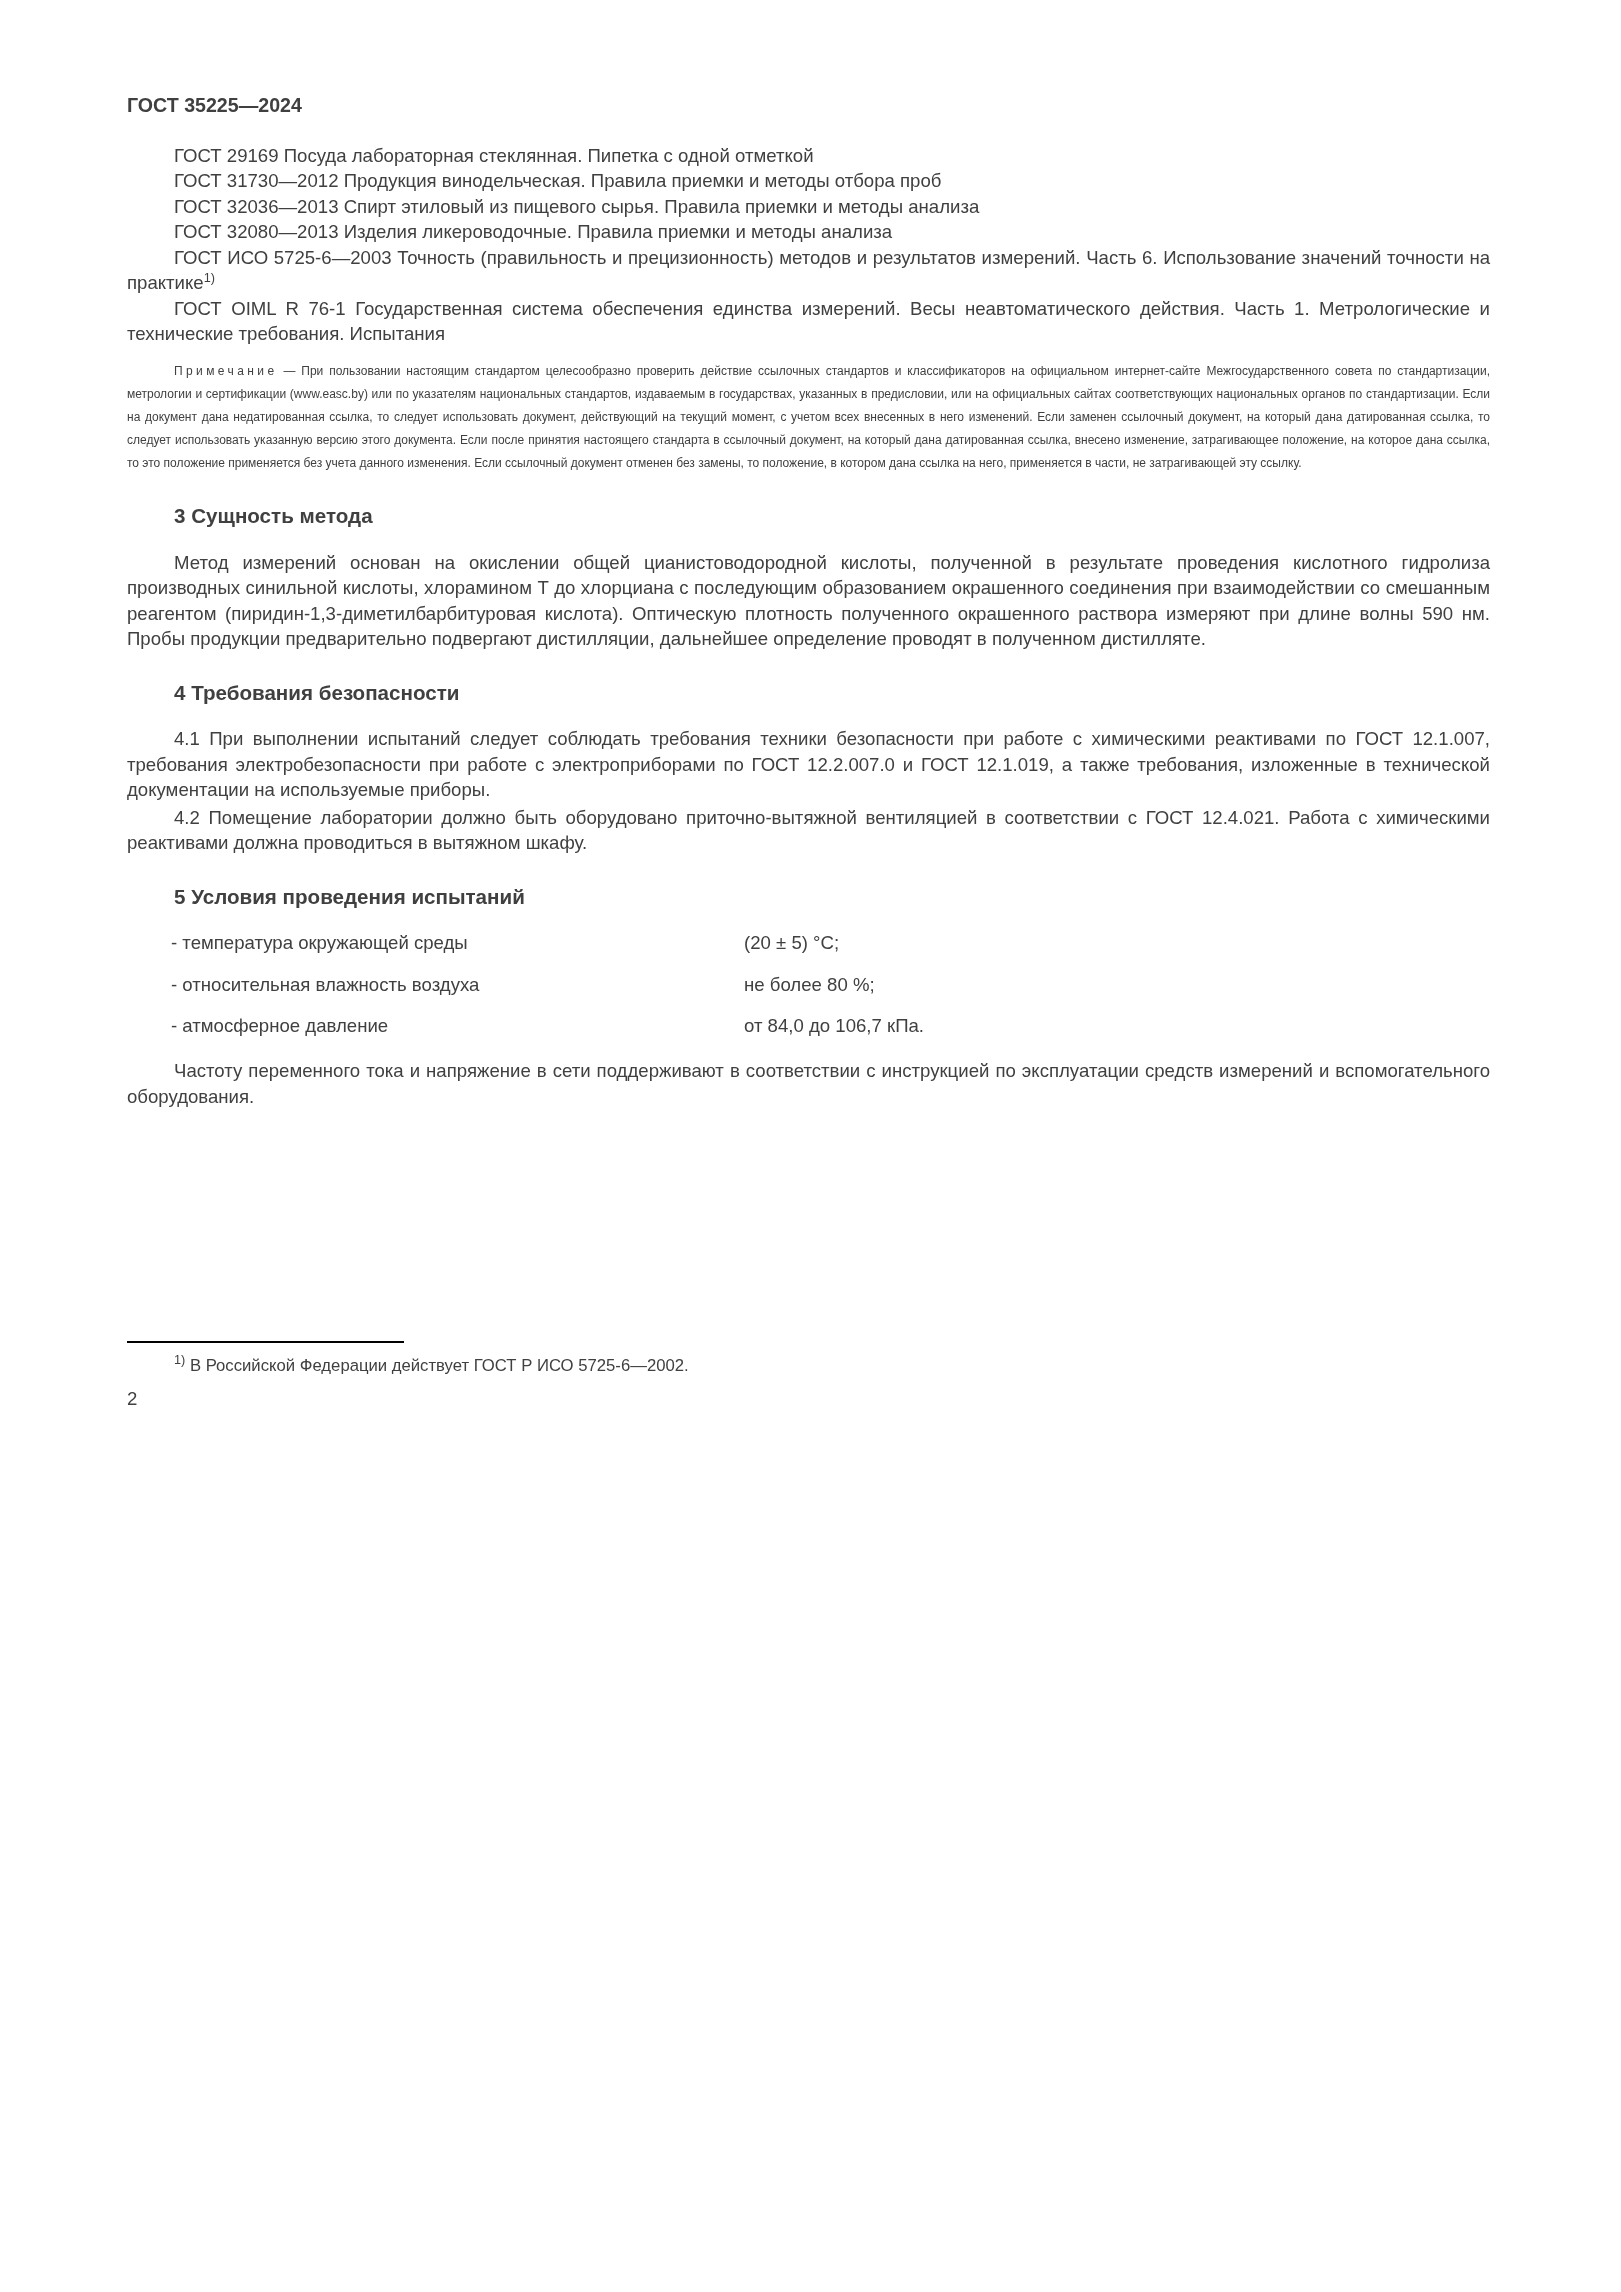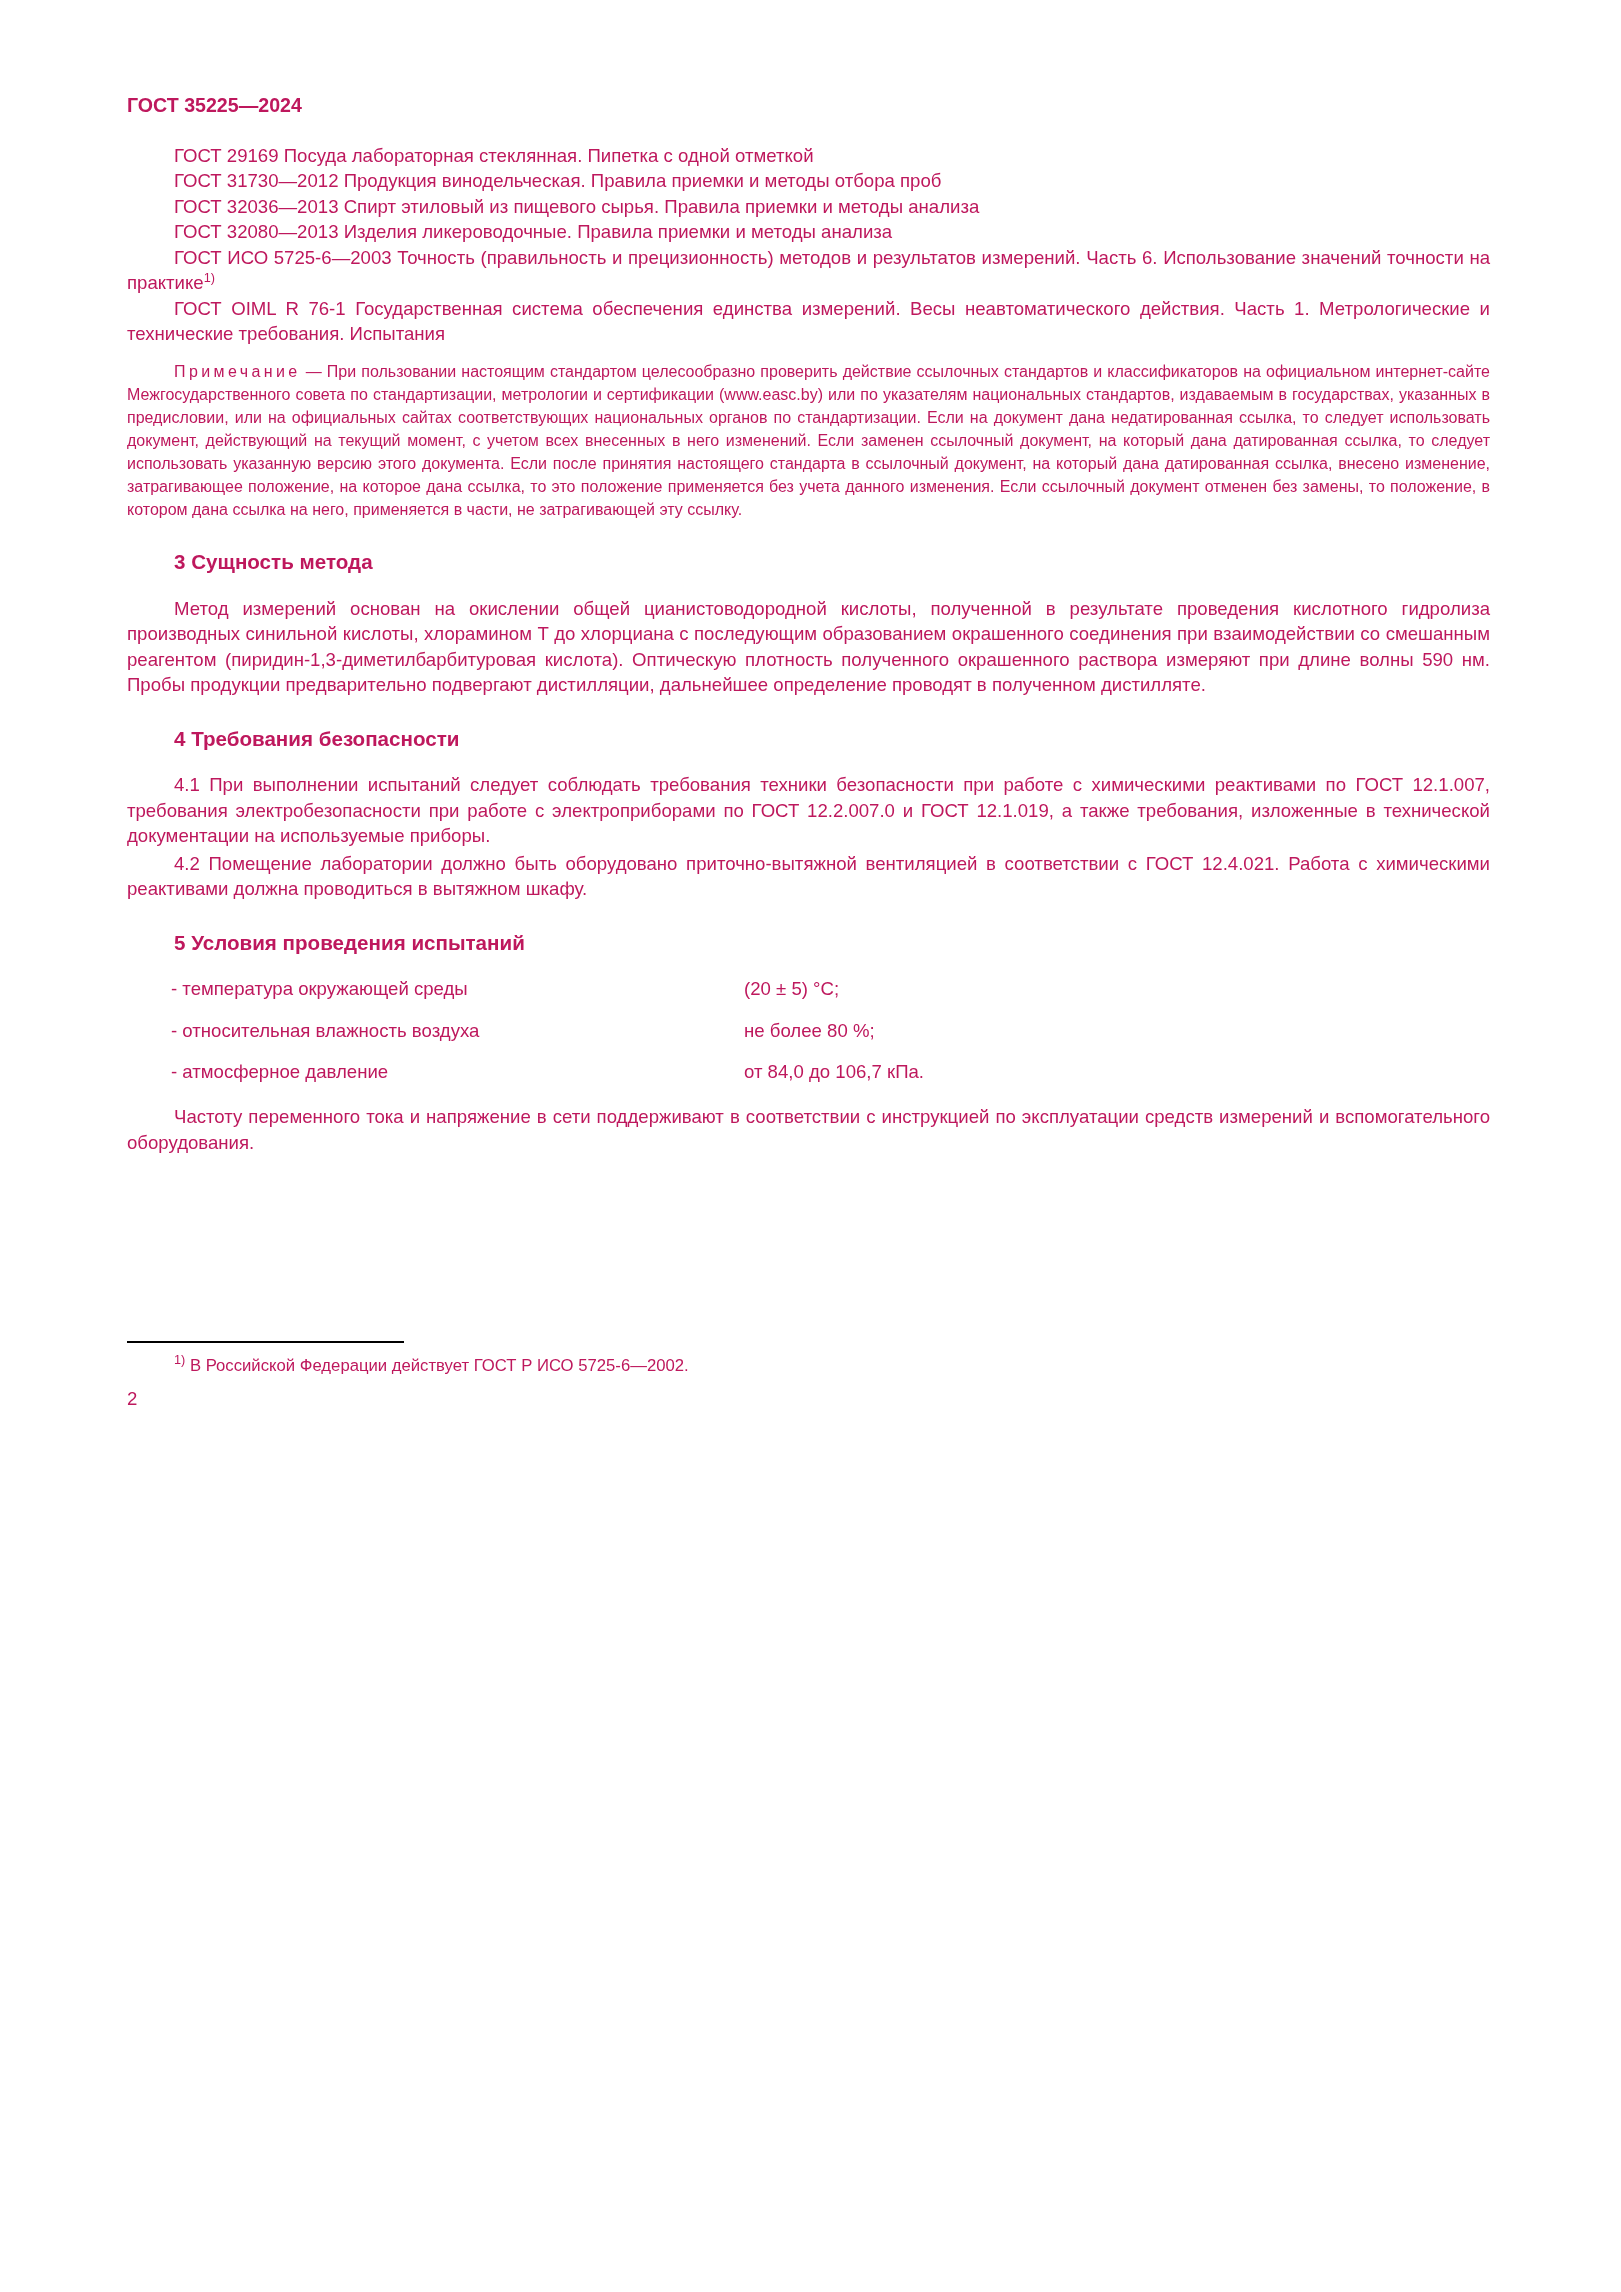--- a/index.html
+++ b/index.html
@@ -2,21 +2,21 @@
 <html><head>
 <meta charset="utf-8">
 <style>
   * { margin: 0; padding: 0; box-sizing: border-box; }
   html, body { background: #ffffff; }
   .page {
     position: relative;
     width: 1621px;
     height: 2293px;
     background: #ffffff;
-    color: #be185d;
+    color: #404040;
     font-family: "Liberation Sans", sans-serif;
     padding: 94px 131px 0 127px;
     overflow: hidden;
   }
   .doc-header {
     font-size: 19.6px;
     font-weight: bold;
     margin-bottom: 25.5px;
   }
   .body-text p.ref {
@@ -24,21 +24,21 @@
     line-height: 25.5px;
     text-align: justify;
     text-indent: 47px;
   }
   .ref sup, .footnote-text sup {
     font-size: 12.7px;
     vertical-align: super;
     line-height: 0;
   }
   .note {
-    font-size: 16px;
+    font-size: 12px;
     line-height: 23px;
     text-align: justify;
     text-indent: 47px;
     margin-top: 13.7px;
   }
   .note-label { letter-spacing: 3.4px; }
   h2.section-heading {
     font-size: 20.6px;
     font-weight: bold;
     margin: 29px 0 21.6px 47px;

